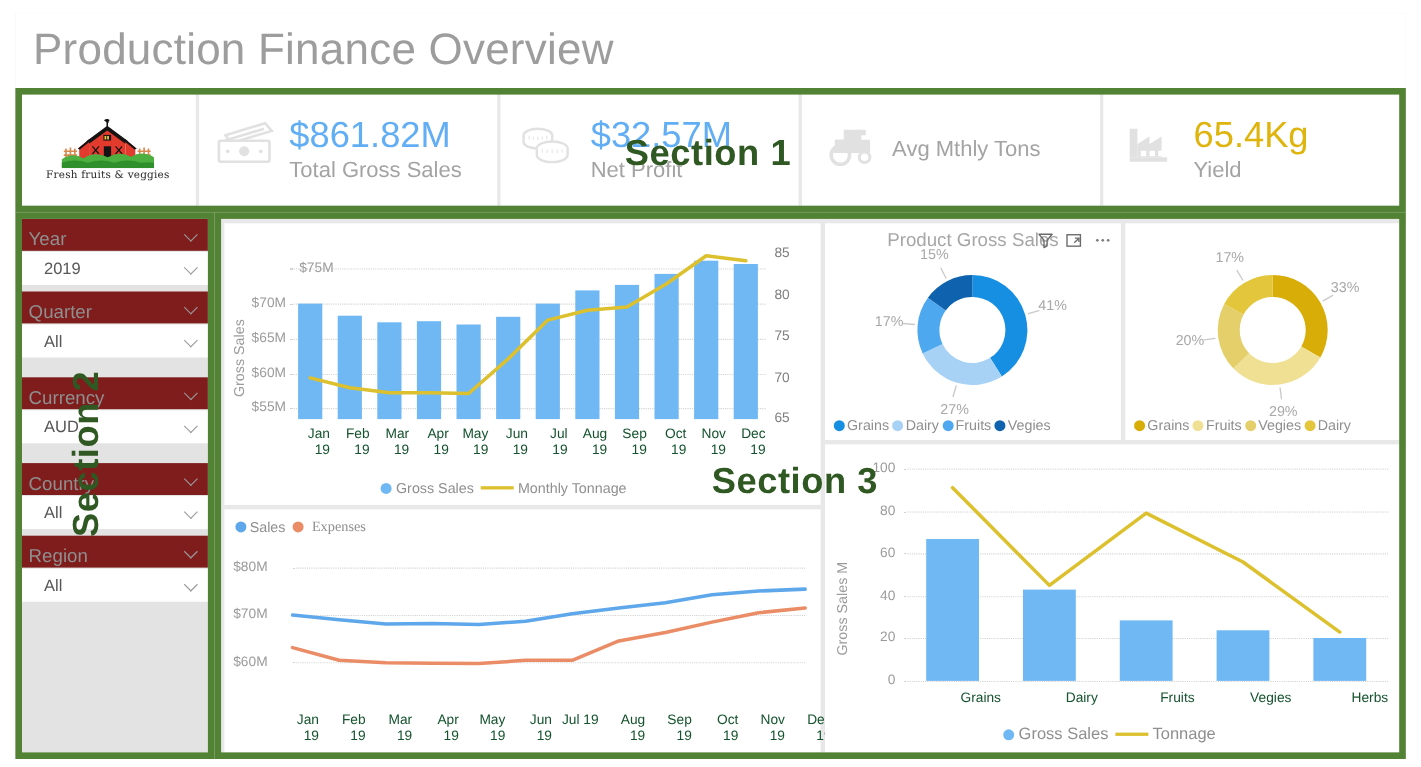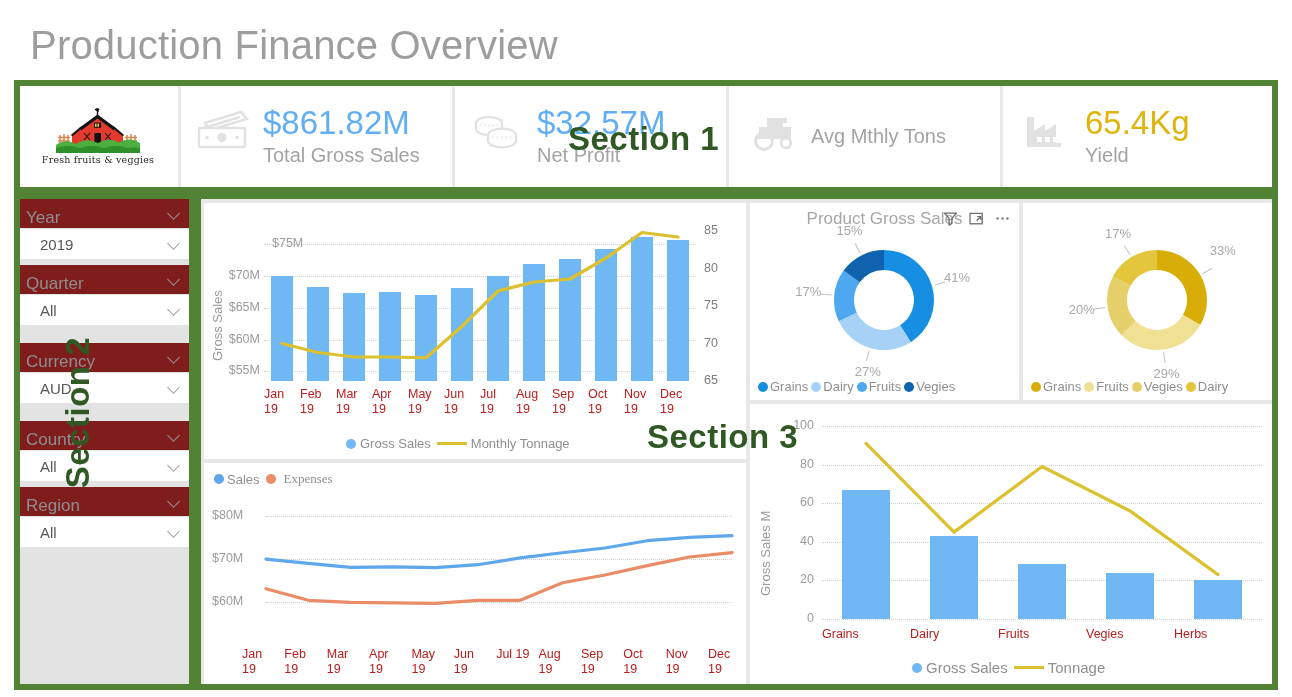--- a/index.html
+++ b/index.html
@@ -129,21 +129,21 @@
   }
   .hi { width: 17px; height: 17px; position: relative; cursor: pointer; }
 
   .axis-label-y {
     position: absolute; font-size: 13px; color: #9b9b9b;
     writing-mode: vertical-rl; transform: rotate(180deg);
     white-space: nowrap;
   }
   .tick { position: absolute; font-size: 12.5px; color: #9b9b9b; white-space: nowrap; }
   .tickR { position: absolute; font-size: 12.5px; color: #7d7d7d; white-space: nowrap; }
-  .xlab { position: absolute; font-size: 12.5px; color: #b91c1c; text-align: left;
+  .xlab { position: absolute; font-size: 12.5px; color: #14532d; text-align: right;
           line-height: 15px; white-space: nowrap; }
   .gridline { position: absolute; height: 0; border-top: 1px dotted #d2d2d2; }
   .bar { position: absolute; background: #70b8f4; }
   .legend {
     position: absolute; display: flex; align-items: center; gap: 6px;
     font-size: 13px; color: #8f8f8f;
   }
   .legend .item { display: flex; align-items: center; gap: 4px; }
   .dot { width: 10px; height: 10px; border-radius: 50%; display: inline-block; }
   .dash { width: 30px; height: 3px; display: inline-block; background: #dcc02e; }
@@ -463,21 +463,21 @@
           <svg width="269" height="197" viewBox="0 0 269 197" style="position: absolute; left: 0px; top: 0px;">
             <path d="M134,47 A50 50 0 0 1 177.30127018922195,122 L159.98076211353316,112 A30 30 0 0 0 134,67 Z" stroke="none" stroke-width="2" fill="#d9ad07" stroke-linejoin="round" stroke-linecap="round"></path>
             <path d="M179.89934640057524 70.5 L188.55960043841964 65.5" stroke="#c9c9c9" stroke-width="1.2" fill="none" stroke-linejoin="round" stroke-linecap="round"></path>
             <path d="M177.30127018922195,122 A50 50 0 0 1 98.36529143105687,132.07374438531608 L112.61917485863412,118.04424663118965 A30 30 0 0 0 159.98076211353316,112 Z" stroke="none" stroke-width="2" fill="#f0e094" stroke-linejoin="round" stroke-linecap="round"></path>
             <path d="M140.70940003940873 149.57360508003214 L141.97532457514623 159.4931532083401" stroke="#c9c9c9" stroke-width="1.2" fill="none" stroke-linejoin="round" stroke-linecap="round"></path>
             <path d="M98.36529143105687,132.07374438531608 A50 50 0 0 1 89.92733182762089,73.38644626136589 L107.55639909657253,82.83186775681953 A30 30 0 0 0 112.61917485863412,118.04424663118965 Z" stroke="none" stroke-width="2" fill="#e5cf6a" stroke-linejoin="round" stroke-linecap="round"></path>
             <path d="M81.53946358031057 104.54268642848413 L71.64124916150124 105.965834811217" stroke="#c9c9c9" stroke-width="1.2" fill="none" stroke-linejoin="round" stroke-linecap="round"></path>
             <path d="M89.92733182762089,73.38644626136589 A50 50 0 0 1 134,47 L134,67 A30 30 0 0 0 107.55639909657253,82.83186775681953 Z" stroke="none" stroke-width="2" fill="#e3c63c" stroke-linejoin="round" stroke-linecap="round"></path>
             <path d="M106.77509824660942 51.52687909854624 L101.63832433087535 42.94704496619647" stroke="#c9c9c9" stroke-width="1.2" fill="none" stroke-linejoin="round" stroke-linecap="round"></path>
           </svg>
-          <div class="pct" style="left: 181.818px; top: 40px; width: 36px; text-align: center;">33%</div>
+          <div class="pct" style="left: 181.818px; top: 50px; width: 36px; text-align: center;">33%</div>
           <div class="pct" style="left: 125.621px; top: 163.389px; width: 36px; text-align: center;">29%</div>
           <div class="pct" style="left: 40.7736px; top: 98.8159px; width: 36px; text-align: center;">20%</div>
           <div class="pct" style="left: 76.9605px; top: 22.7933px; width: 36px; text-align: center;">17%</div>
         </div>
       <div class="legend" id="donut2-legend" style="left: 8px; bottom: 6px; gap: 3px;">
           <span class="item" style="gap: 2px;">
             <span class="dot" style="background: rgb(217, 173, 7);"></span>
             <span>Grains</span>
           </span>
           <span class="item" style="gap: 2px;">

